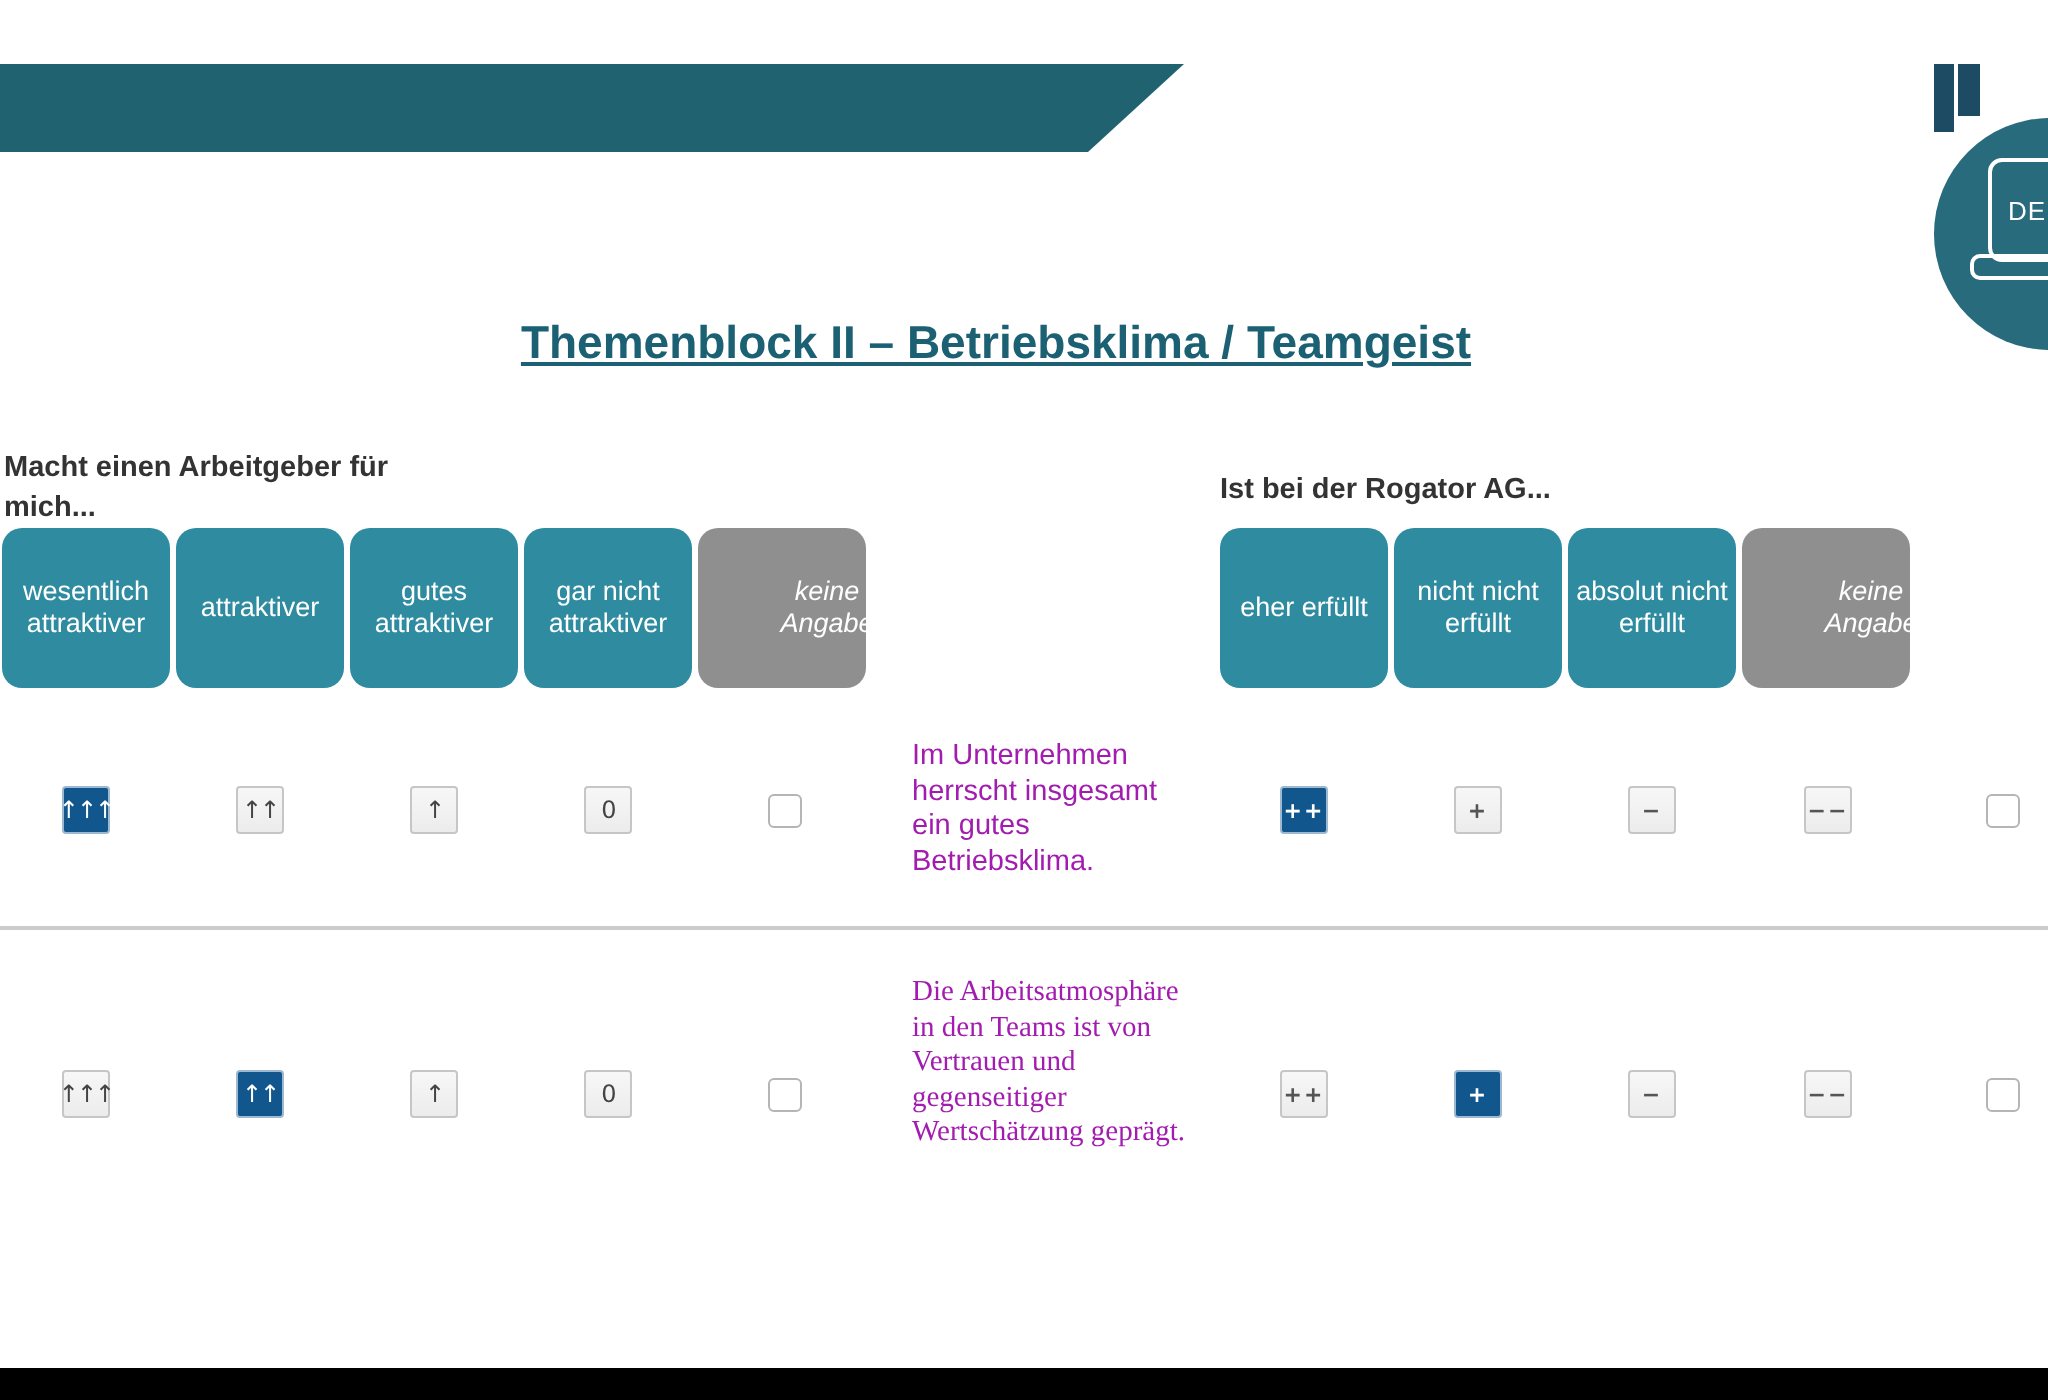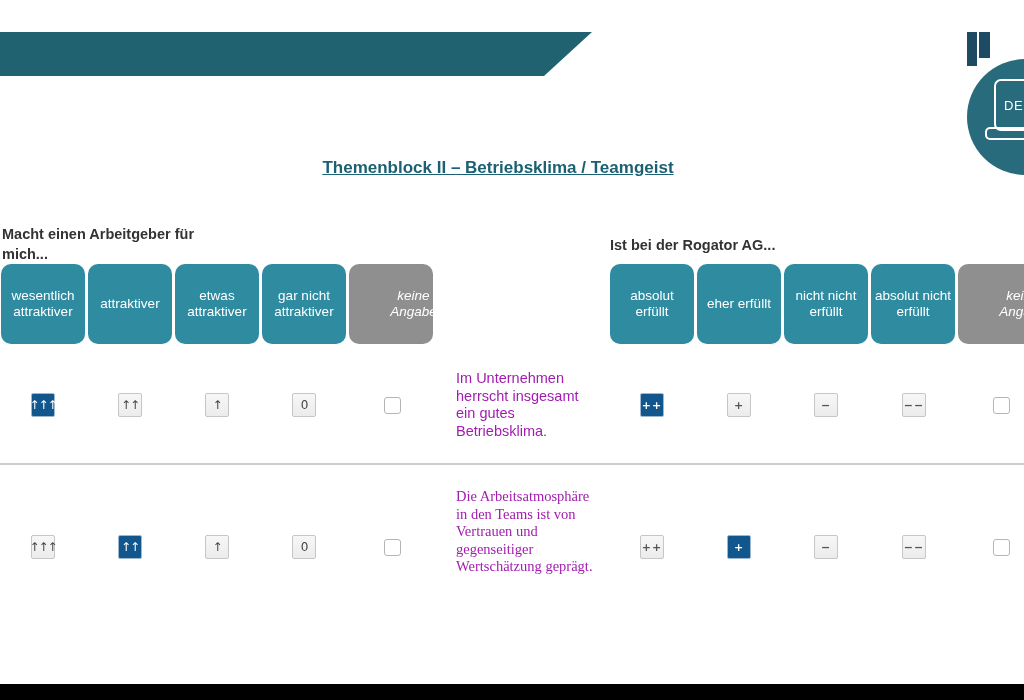--- a/index.html
+++ b/index.html
@@ -26,21 +26,21 @@
     border:2px solid #fff;border-radius:7px;display:flex;align-items:center;
     color:#fff;font-size:13px;padding-left:8px;letter-spacing:.5px;
   }
   .laptop-base{
     position:absolute;left:985px;top:95px;width:62px;height:9px;
     border:2px solid #fff;border-radius:5px;
   }
   
   .page-title{
     position:absolute;left:0;top:126px;width:996px;text-align:center;
-    font-size:17px;font-weight:bold;color:var(--title-teal,#1b6173);
+    font-size:23px;font-weight:bold;color:var(--title-teal,#1b6173);
     text-decoration:underline;
   }
   
   .group-label{position:absolute;font-size:14.5px;font-weight:bold;color:#333;line-height:20px;}
   .group-label.left{left:2px;top:192px;width:205px;}
   .group-label.right{left:610px;top:203px;width:300px;}
   
   .hdr-row{position:absolute;top:232px;display:flex;gap:3px;}
   .hdr-row.left{left:1px;}
   .hdr-row.right{left:610px;}
@@ -90,26 +90,25 @@
   <div class="laptop-base"></div>
 
   <div class="page-title">Themenblock II – Betriebsklima / Teamgeist</div>
 
   <div class="group-label left">Macht einen Arbeitgeber für mich...</div>
   <div class="group-label right">Ist bei der Rogator AG...</div>
 
   <div class="hdr-row left" id="left-headers">
       <div class="hdr-cell">wesentlich attraktiver</div>
       <div class="hdr-cell">attraktiver</div>
-      <div class="hdr-cell">etwas attraktiver</div>
+      <div class="hdr-cell">gutes attraktiver</div>
       <div class="hdr-cell">gar nicht attraktiver</div>
       <div class="hdr-cell gray">keine Angabe</div>
     </div>
   <div class="hdr-row right" id="right-headers">
-      <div class="hdr-cell">absolut erfüllt</div>
       <div class="hdr-cell">eher erfüllt</div>
       <div class="hdr-cell">nicht nicht erfüllt</div>
       <div class="hdr-cell">absolut nicht erfüllt</div>
       <div class="hdr-cell gray">keine Angabe</div>
     </div>
 
   <div id="matrix">
       <div class="opt-btn arrow sel" style="left: 31px; top: 361px;">↑↑↑</div>
       <div class="opt-btn arrow" style="left: 118px; top: 361px;">↑↑</div>
       <div class="opt-btn arrow" style="left: 205px; top: 361px;">↑</div>

